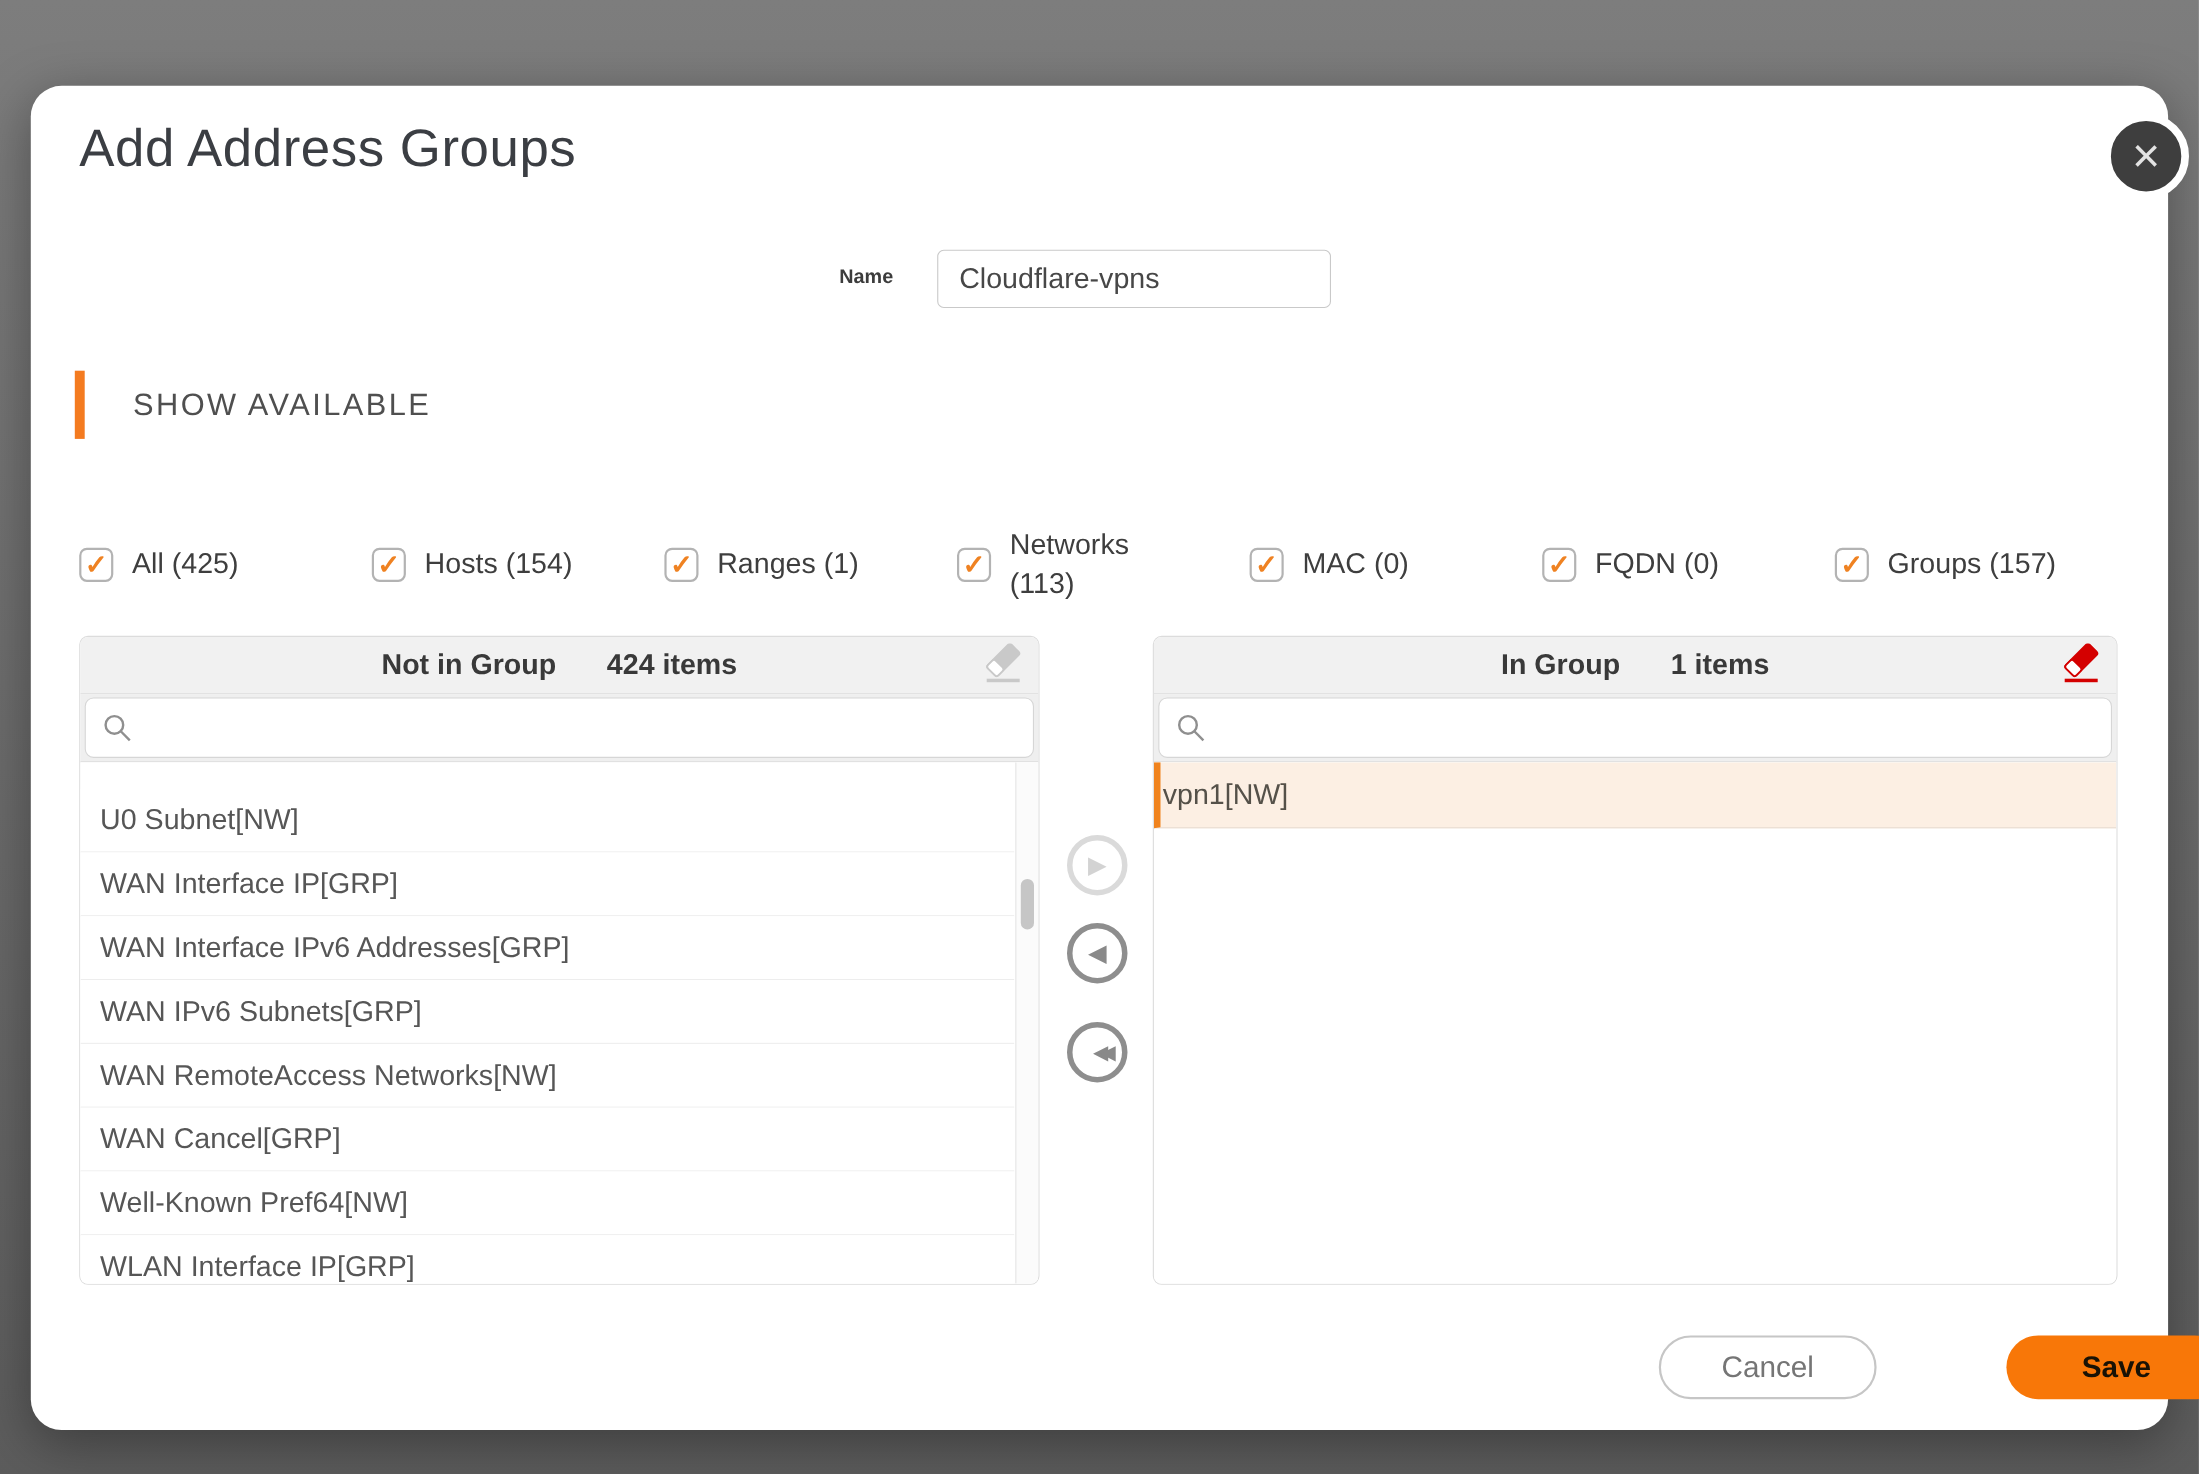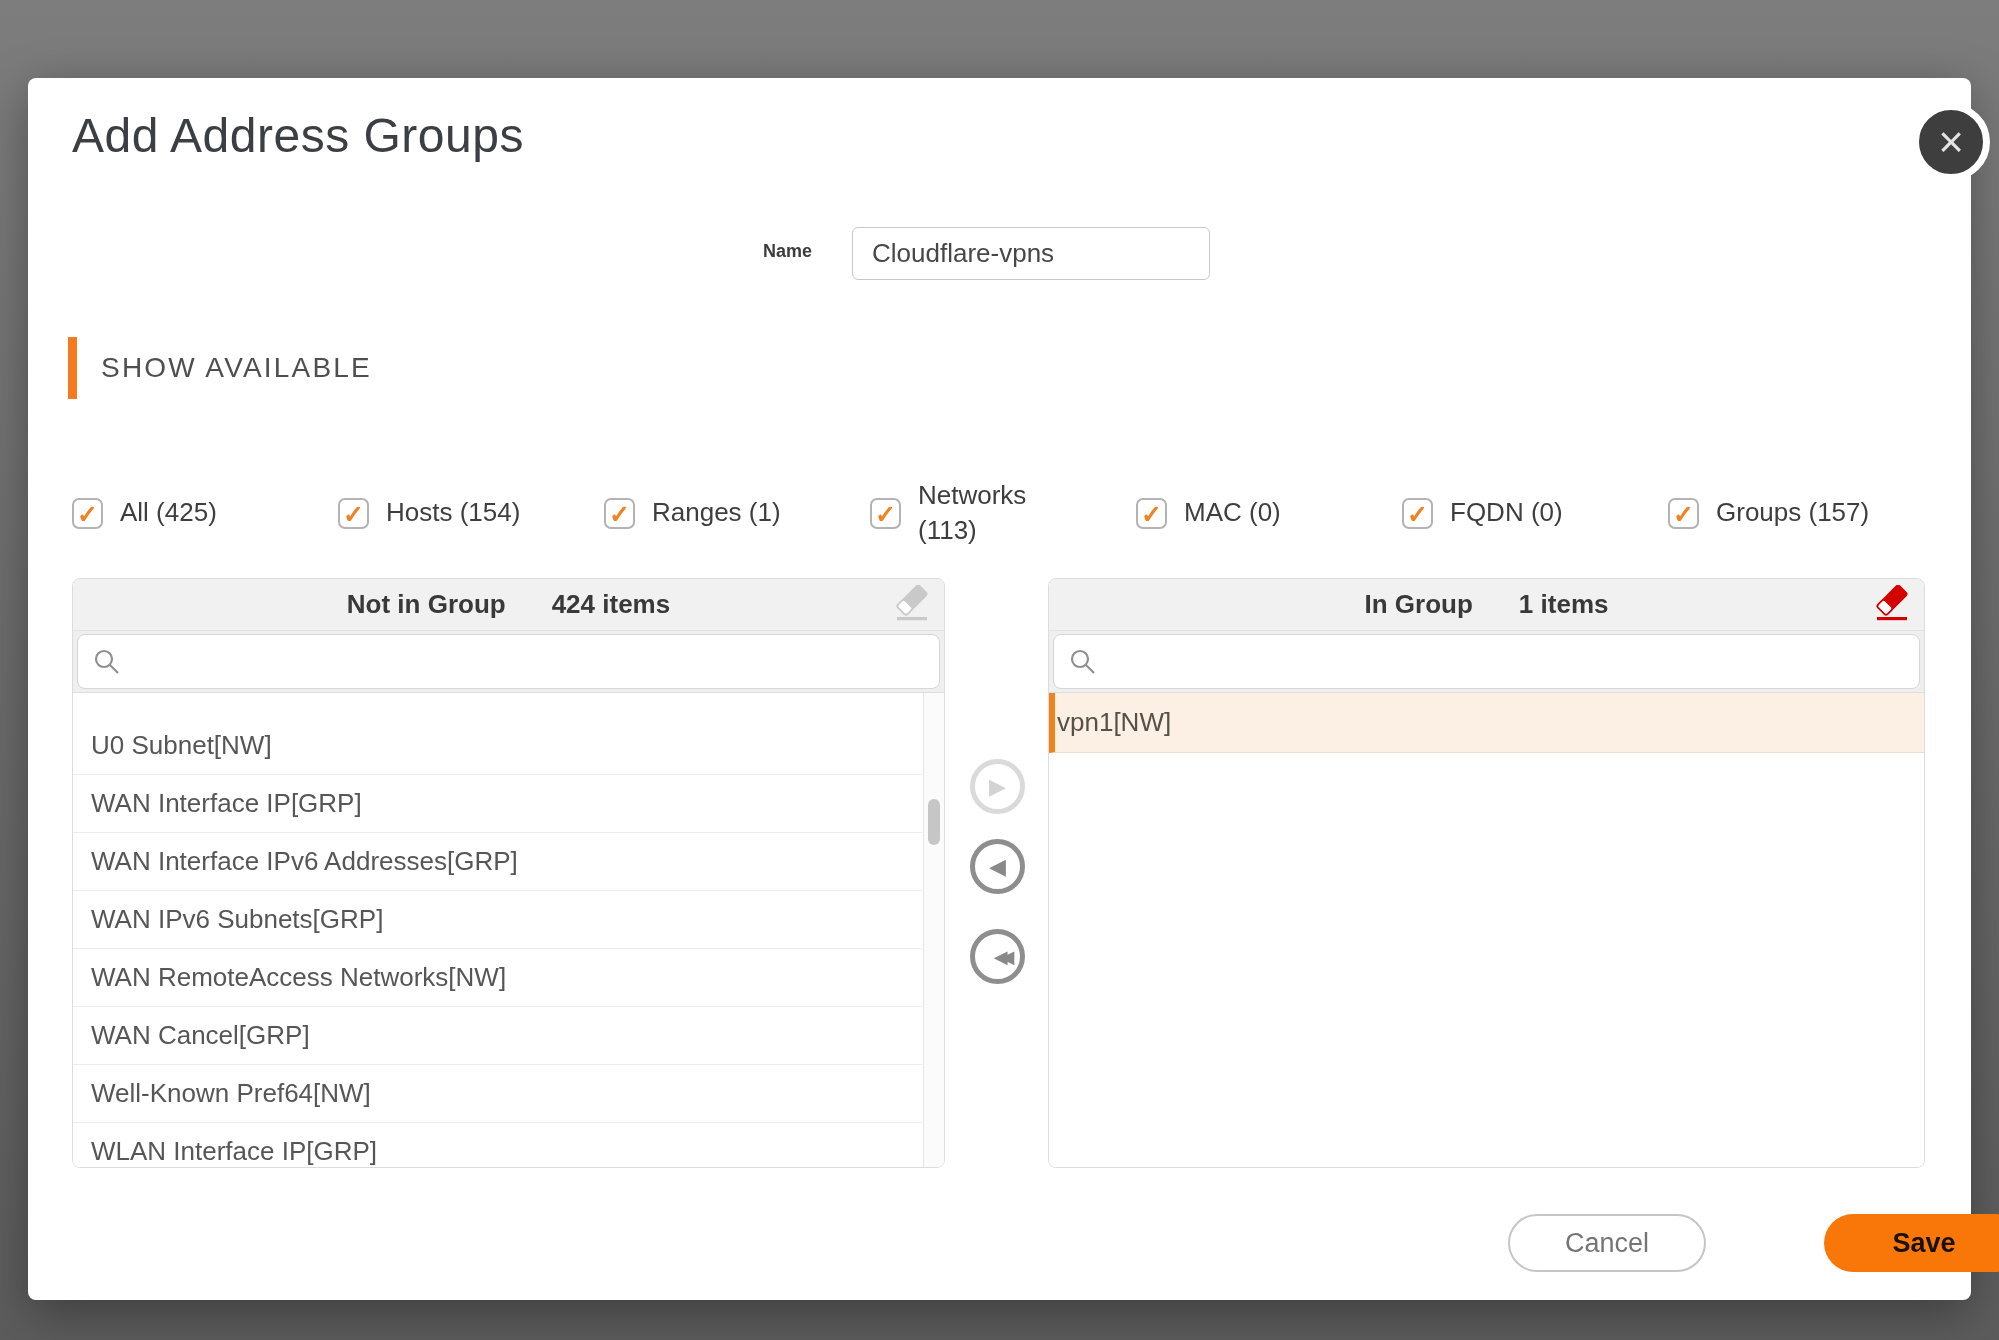--- a/index.html
+++ b/index.html
@@ -4,21 +4,21 @@
 <style>
   * { margin:0; padding:0; box-sizing:border-box; }
   html,body { width:1999px; height:1340px; }
   body {
     position:relative; overflow:hidden;
     font-family:"Liberation Sans", sans-serif;
     background:linear-gradient(180deg,#7d7d7d 0%,#6a6a6a 55%,#5c5c5c 100%);
   }
   .modal {
     position:absolute; left:28px; top:78px; width:1943px; height:1222px;
-    background:#ffffff; border-radius:8px;
+    background:#ffffff; border-radius:28px;
     box-shadow:0 12px 48px rgba(0,0,0,.35);
   }
   .dialog-title {
     position:absolute; left:44px; top:30px;
     font-size:48px; font-weight:500; color:#3b3e43; letter-spacing:.5px;
   }
   .close-btn {
     position:absolute; top:25px; right:-19px; width:64px; height:64px;
     border-radius:50%; background:#3e3e3e; border:7px solid #ffffff;
     color:#e3e3e3; font-size:44px; font-weight:300; line-height:1;
@@ -28,21 +28,21 @@
   .name-label {
     position:absolute; left:680px; top:163px; width:104px; text-align:right;
     font-size:18px; font-weight:700; color:#3c3c3c;
   }
   .name-input {
     position:absolute; left:824px; top:149px; width:358px; height:53px;
     border:1.5px solid #c9c9c9; border-radius:6px;
     font-size:26px; color:#474747; padding:16px 19px;
     font-family:inherit; outline:none; background:#fff;
   }
-  .section-head { position:absolute; left:40px; top:258px; height:64px; display:flex; align-items:center; gap:24px; }
+  .section-head { position:absolute; left:40px; top:258px; height:64px; display:flex; align-items:center; gap:44px; }
   .accent-bar { width:9px; height:62px; background:#f47b20; }
   .section-title { font-size:28px; color:#4f4f4f; letter-spacing:2.2px; }
 
   .filters { position:absolute; left:44px; top:368px; height:134px; display:flex; align-items:center; }
   .filter { width:266px; display:flex; align-items:center; gap:17px; cursor:pointer; }
   .checkbox {
     width:31px; height:31px; flex:none; background:#fff;
     border:2px solid #b3b3b3; border-radius:7px;
     display:flex; align-items:center; justify-content:center;
   }

